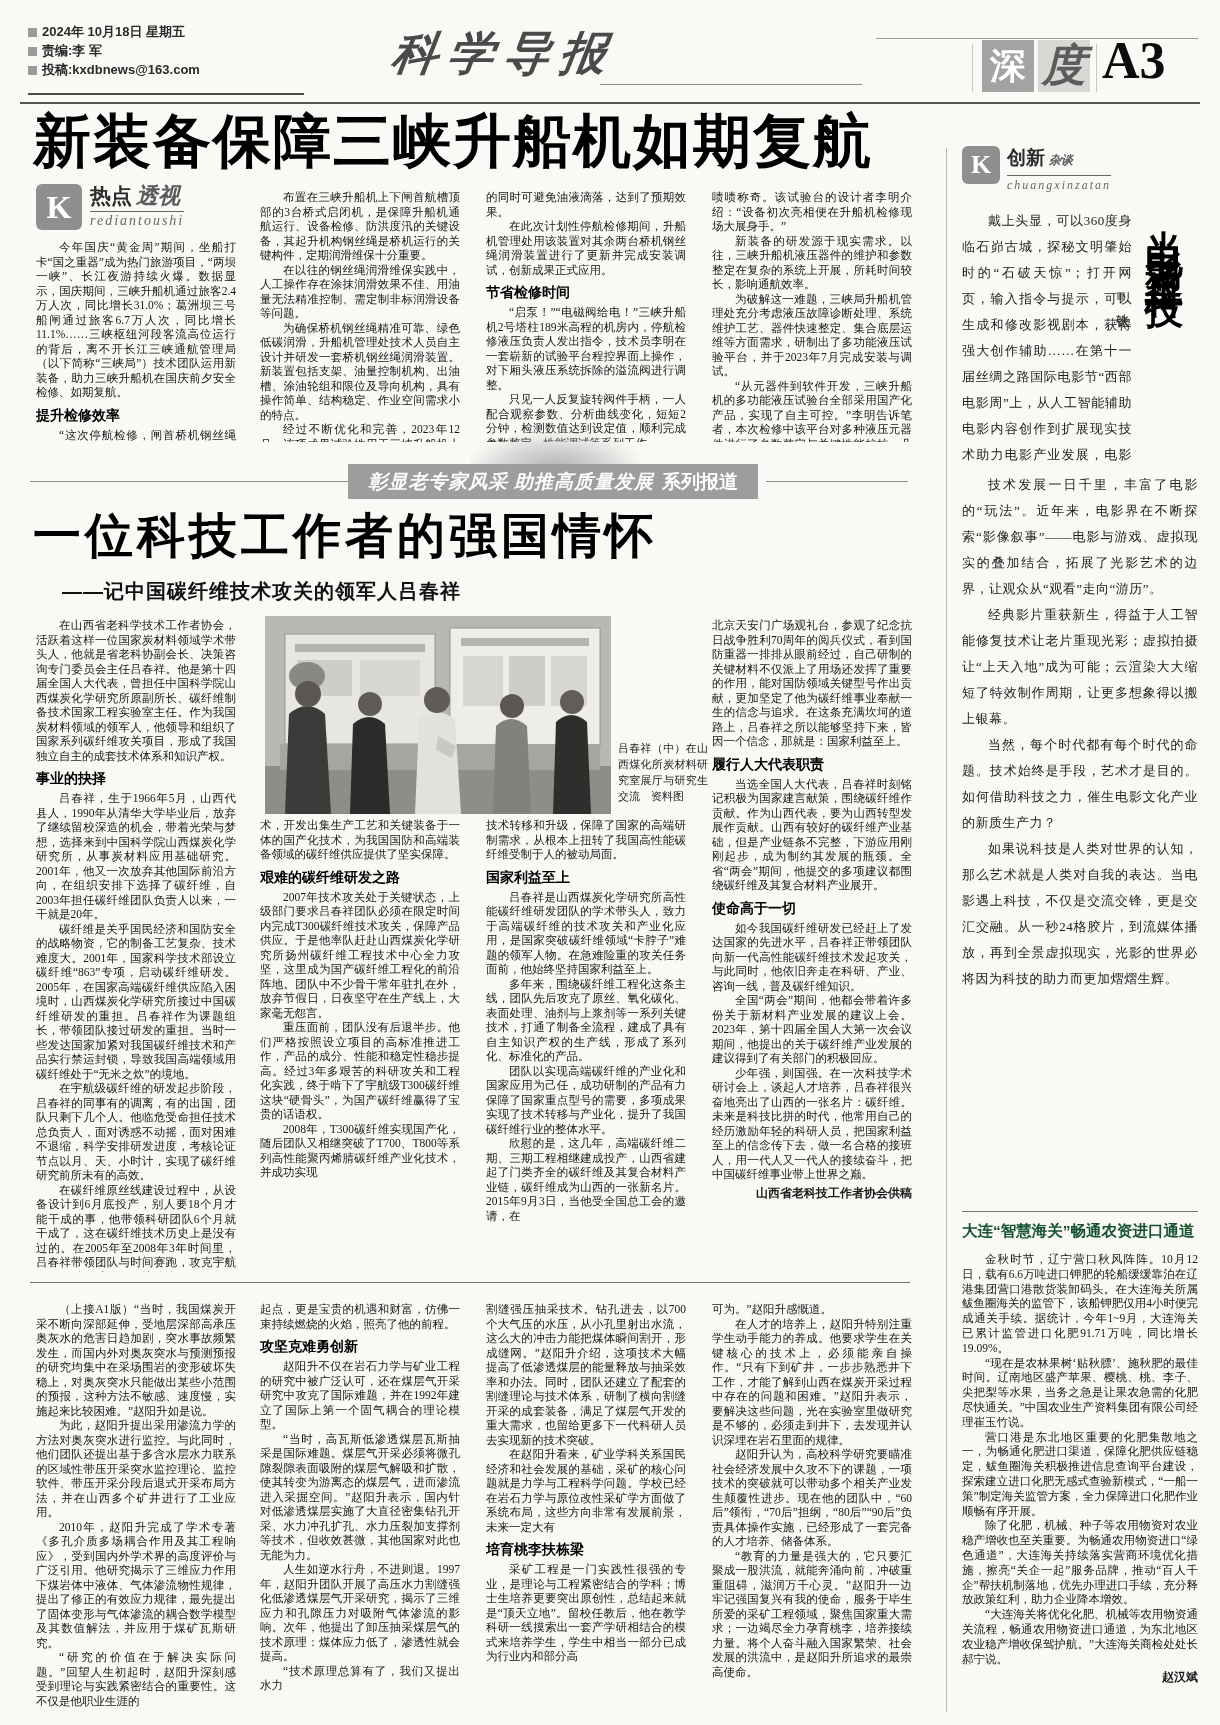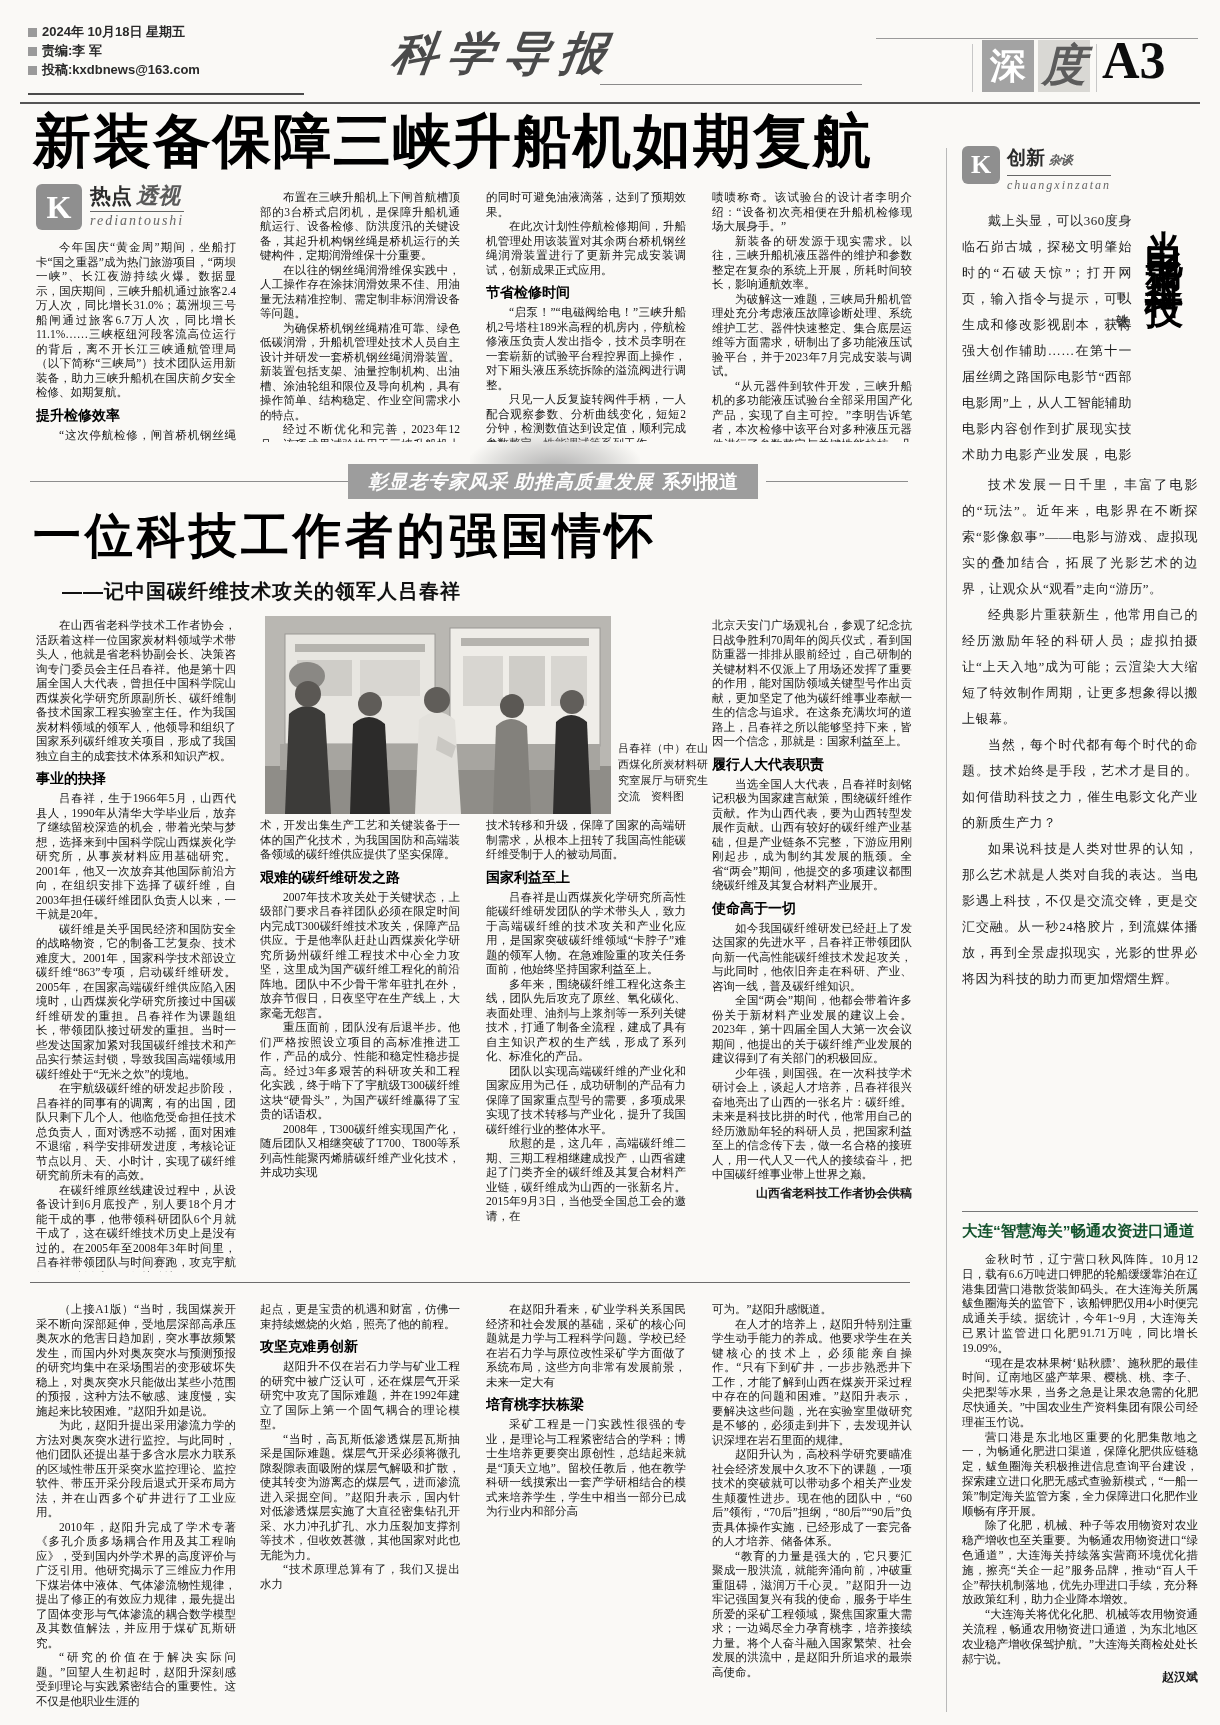--- a/index.html
+++ b/index.html
@@ -226,23 +226,25 @@
       <p class="bp">（上接A1版）“当时，我国煤炭开采不断向深部延伸，受地层深部高承压奥灰水的危害日趋加剧，突水事故频繁发生，而国内外对奥灰突水与预测预报的研究均集中在采场围岩的变形破坏失稳上，对奥灰突水只能做出某些小范围的预报，这种方法不敏感、速度慢，实施起来比较困难。”赵阳升如是说。</p>
       <p class="bp">为此，赵阳升提出采用渗流力学的方法对奥灰突水进行监控。与此同时，他们团队还提出基于多含水层水力联系的区域性带压开采突水监控理论、监控软件、带压开采分段后退式开采布局方法，并在山西多个矿井进行了工业应用。</p>
       <p class="bp">2010年，赵阳升完成了学术专著《多孔介质多场耦合作用及其工程响应》，受到国内外学术界的高度评价与广泛引用。他研究揭示了三维应力作用下煤岩体中液体、气体渗流物性规律，提出了修正的有效应力规律，最先提出了固体变形与气体渗流的耦合数学模型及其数值解法，并应用于煤矿瓦斯研究。</p>
       <p class="bp">“研究的价值在于解决实际问题。”回望人生初起时，赵阳升深刻感受到理论与实践紧密结合的重要性。这不仅是他职业生涯的</p>
     </div>
   <div class="col" id="b2">
       <p class="bp ni">起点，更是宝贵的机遇和财富，仿佛一束持续燃烧的火焰，照亮了他的前程。</p>
       <div class="subhead">攻坚克难勇创新</div>
       <p class="bp">赵阳升不仅在岩石力学与矿业工程的研究中被广泛认可，还在煤层气开采研究中攻克了国际难题，并在1992年建立了国际上第一个固气耦合的理论模型。</p>
       <p class="bp">“当时，高瓦斯低渗透煤层瓦斯抽采是国际难题。煤层气开采必须将微孔隙裂隙表面吸附的煤层气解吸和扩散，使其转变为游离态的煤层气，进而渗流进入采掘空间。”赵阳升表示，国内针对低渗透煤层实施了大直径密集钻孔开采、水力冲孔扩孔、水力压裂加支撑剂等技术，但收效甚微，其他国家对此也无能为力。</p>
+      <p class="bp">人生如逆水行舟，不进则退。1997年，赵阳升团队开展了高压水力割缝强化低渗透煤层气开采研究，揭示了三维应力和孔隙压力对吸附气体渗流的影响。次年，他提出了卸压抽采煤层气的技术原理：煤体应力低了，渗透性就会提高。</p>
       <p class="bp">“技术原理总算有了，我们又提出水力</p>
     </div>
   <div class="col" id="b3">
+      <p class="bp ni">割缝强压抽采技术。钻孔进去，以700个大气压的水压，从小孔里射出水流，这么大的冲击力能把煤体瞬间割开，形成缝网。”赵阳升介绍，这项技术大幅提高了低渗透煤层的能量释放与抽采效率和办法。同时，团队还建立了配套的割缝理论与技术体系，研制了横向割缝开采的成套装备，满足了煤层气开发的重大需求，也留给更多下一代科研人员去实现新的技术突破。</p>
       <p class="bp">在赵阳升看来，矿业学科关系国民经济和社会发展的基础，采矿的核心问题就是力学与工程科学问题。学校已经在岩石力学与原位改性采矿学方面做了系统布局，这些方向非常有发展前景，未来一定大有</p>
       <div class="subhead">培育桃李扶栋梁</div>
       <p class="bp">采矿工程是一门实践性很强的专业，是理论与工程紧密结合的学科；博士生培养更要突出原创性，总结起来就是“顶天立地”。留校任教后，他在教学科研一线摸索出一套产学研相结合的模式来培养学生，学生中相当一部分已成为行业内和部分高</p>
     </div>
   <div class="col" id="b4">
       <p class="bp ni">可为。”赵阳升感慨道。</p>
       <p class="bp">在人才的培养上，赵阳升特别注重学生动手能力的养成。他要求学生在关键核心的技术上，必须能亲自操作。“只有下到矿井，一步步熟悉井下工作，才能了解到山西在煤炭开采过程中存在的问题和困难。”赵阳升表示，要解决这些问题，光在实验室里做研究是不够的，必须走到井下，去发现并认识深埋在岩石里面的规律。</p>
       <p class="bp">赵阳升认为，高校科学研究要瞄准社会经济发展中久攻不下的课题，一项技术的突破就可以带动多个相关产业发生颠覆性进步。现在他的团队中，“60后”领衔，“70后”担纲，“80后”“90后”负责具体操作实施，已经形成了一套完备的人才培养、储备体系。</p>
       <p class="bp">“教育的力量是强大的，它只要汇聚成一股洪流，就能奔涌向前，冲破重重阻碍，滋润万千心灵。”赵阳升一边牢记强国复兴有我的使命，服务于毕生所爱的采矿工程领域，聚焦国家重大需求；一边竭尽全力孕育桃李，培养接续力量。将个人奋斗融入国家繁荣、社会发展的洪流中，是赵阳升所追求的最崇高使命。</p>
     </div>
@@ -256,21 +258,21 @@
       <div class="lab-pinyin">chuangxinzatan</div>
     </div>
   </div>
   <div class="abs" id="sb-title">当电影遇上科技</div>
   <div class="abs" id="sb-author"><span class="sq"></span><span>张铁</span></div>
   <div class="col kai" id="sb-narrow">
       <p class="bp">戴上头显，可以360度身临石峁古城，探秘文明肇始时的“石破天惊”；打开网页，输入指令与提示，可以生成和修改影视剧本，获得强大创作辅助……在第十一届丝绸之路国际电影节“西部电影周”上，从人工智能辅助电影内容创作到扩展现实技术助力电影产业发展，电影与科技邂逅，碰撞出艺术的火花。</p>
     </div>
   <div class="col kai" id="sb-wide">
       <p class="bp">技术发展一日千里，丰富了电影的“玩法”。近年来，电影界在不断探索“影像叙事”——电影与游戏、虚拟现实的叠加结合，拓展了光影艺术的边界，让观众从“观看”走向“游历”。</p>
-      <p class="bp">经典影片重获新生，他常用自己的经历激励年轻的科研人员；虚拟拍摄让“上天入地”成为可能；云渲染大大缩短了特效制作周期，让更多想象得以搬上银幕。</p>
+      <p class="bp">经典影片重获新生，得益于人工智能修复技术让老片重现光彩；虚拟拍摄让“上天入地”成为可能；云渲染大大缩短了特效制作周期，让更多想象得以搬上银幕。</p>
       <p class="bp">当然，每个时代都有每个时代的命题。技术始终是手段，艺术才是目的。如何借助科技之力，催生电影文化产业的新质生产力？</p>
       <p class="bp">如果说科技是人类对世界的认知，那么艺术就是人类对自我的表达。当电影遇上科技，不仅是交流交锋，更是交汇交融。从一秒24格胶片，到流媒体播放，再到全景虚拟现实，光影的世界必将因为科技的助力而更加熠熠生辉。</p>
     </div>
 
   <div class="abs" id="customs-rule"></div>
   <div class="abs" id="customs-headline">大连“智慧海关”畅通农资进口通道</div>
   <div class="col" id="customs-body">
       <p class="bp">金秋时节，辽宁营口秋风阵阵。10月12日，载有6.6万吨进口钾肥的轮船缓缓靠泊在辽港集团营口港散货装卸码头。在大连海关所属鲅鱼圈海关的监管下，该船钾肥仅用4小时便完成通关手续。据统计，今年1~9月，大连海关已累计监管进口化肥91.71万吨，同比增长19.09%。</p>
       <p class="bp">“现在是农林果树‘贴秋膘’、施秋肥的最佳时间。辽南地区盛产苹果、樱桃、桃、李子、尖把梨等水果，当务之急是让果农急需的化肥尽快通关。”中国农业生产资料集团有限公司经理崔玉竹说。</p>
       <p class="bp">营口港是东北地区重要的化肥集散地之一，为畅通化肥进口渠道，保障化肥供应链稳定，鲅鱼圈海关积极推进信息查询平台建设，探索建立进口化肥无感式查验新模式，“一船一策”制定海关监管方案，全力保障进口化肥作业顺畅有序开展。</p>

